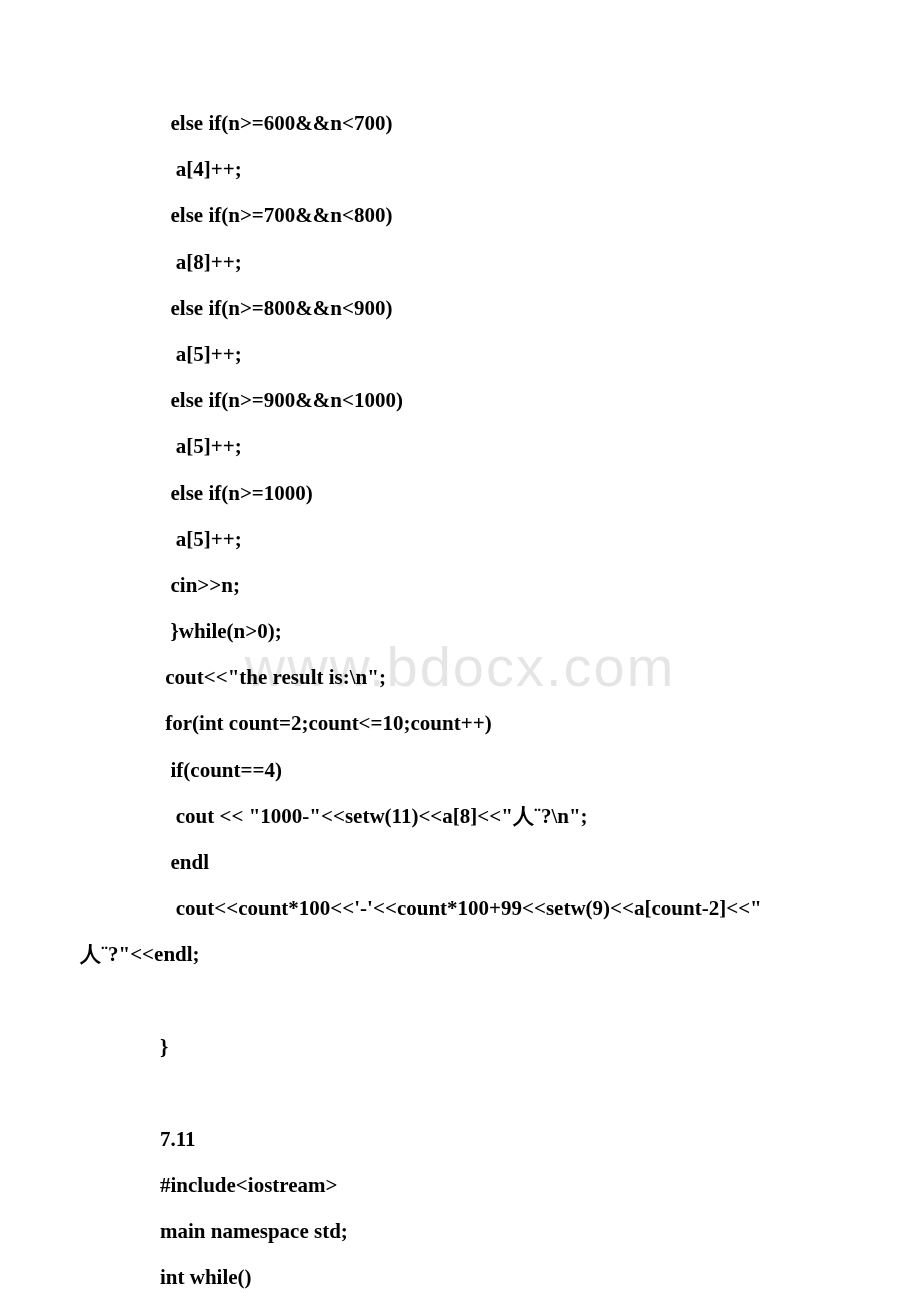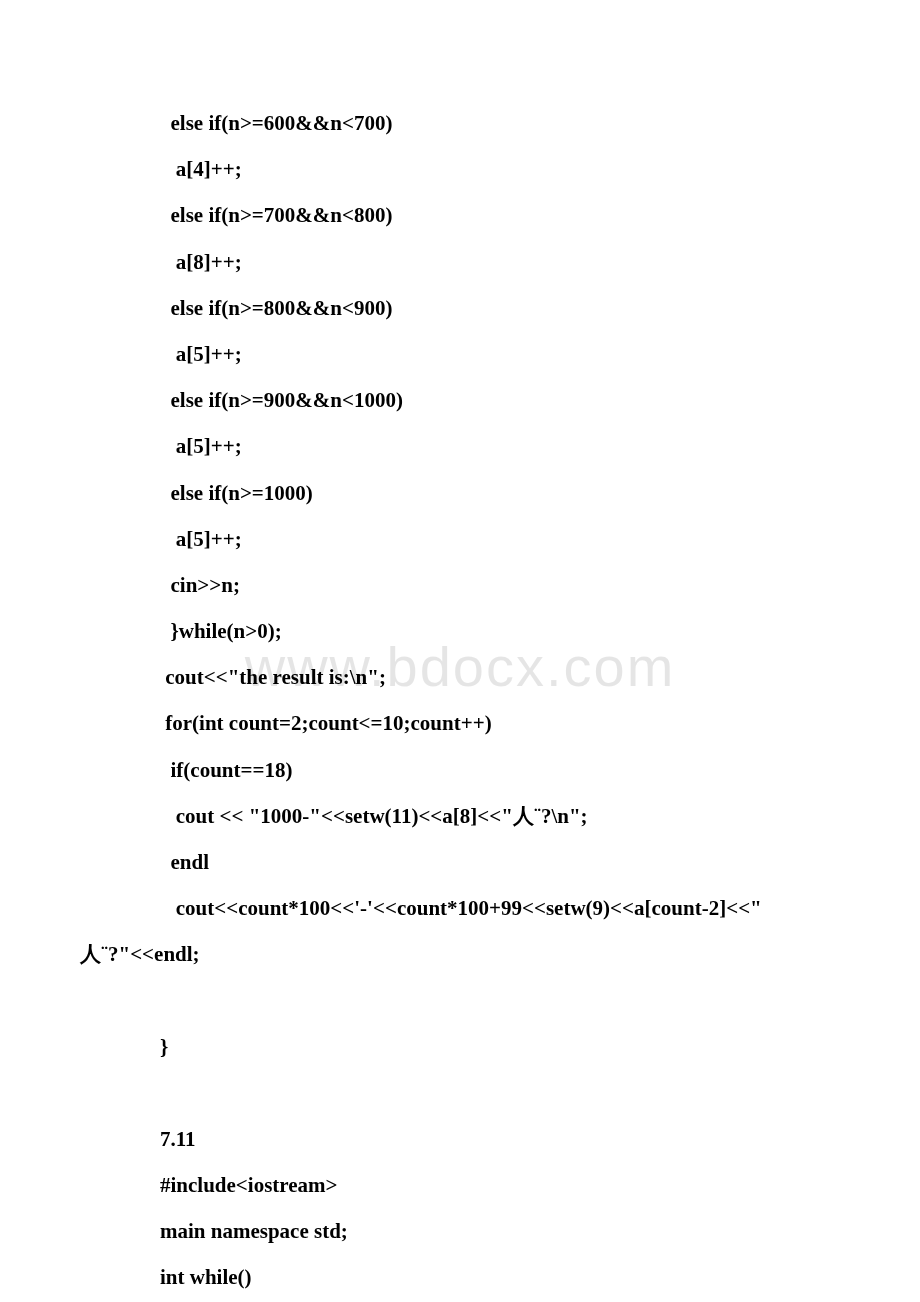--- a/index.html
+++ b/index.html
@@ -59,21 +59,21 @@
 <div class="code-line">  else if(n&gt;=800&amp;&amp;n&lt;900)</div>
 <div class="code-line">   a[5]++;</div>
 <div class="code-line">  else if(n&gt;=900&amp;&amp;n&lt;1000)</div>
 <div class="code-line">   a[5]++;</div>
 <div class="code-line">  else if(n&gt;=1000)</div>
 <div class="code-line">   a[5]++;</div>
 <div class="code-line">  cin&gt;&gt;n;</div>
 <div class="code-line">  }while(n&gt;0);</div>
 <div class="code-line"> cout&lt;&lt;"the result is:\n";</div>
 <div class="code-line"> for(int count=2;count&lt;=10;count++)</div>
-<div class="code-line">  if(count==18)</div>
+<div class="code-line">  if(count==4)</div>
 <div class="code-line">   cout &lt;&lt; "1000-"&lt;&lt;setw(11)&lt;&lt;a[8]&lt;&lt;"人¨?\n";</div>
 <div class="code-line">  endl</div>
 <div class="code-line">   cout&lt;&lt;count*100&lt;&lt;'-'&lt;&lt;count*100+99&lt;&lt;setw(9)&lt;&lt;a[count-2]&lt;&lt;"</div>
 <div class="code-line wrap-line">人¨?"&lt;&lt;endl;</div>
 <div class="spacer"></div>
 <div class="code-line">}</div>
 <div class="spacer"></div>
 <div class="code-line">7.11</div>
 <div class="code-line">#include&lt;iostream&gt;</div>
 <div class="code-line">main namespace std;</div>

